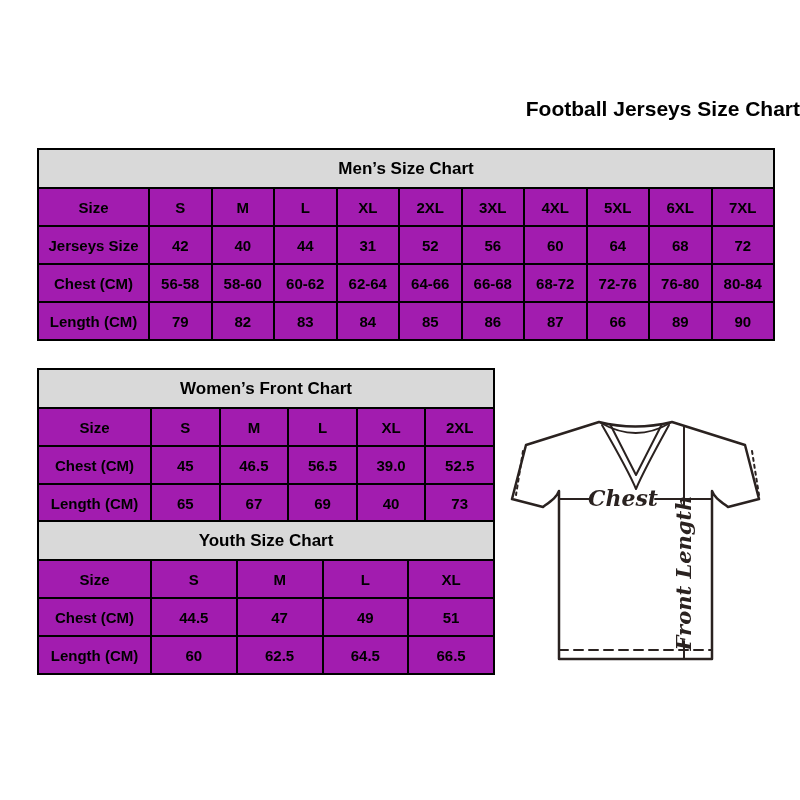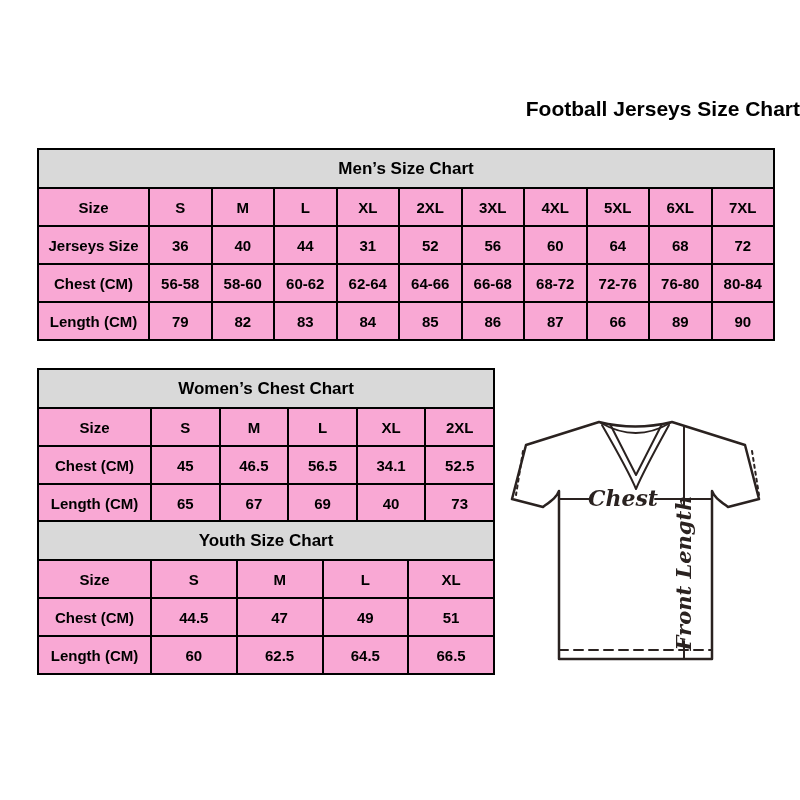--- a/index.html
+++ b/index.html
@@ -6,21 +6,21 @@
   body{
     width:800px;height:800px;background:#ffffff;position:relative;
     font-family:"Liberation Sans",sans-serif;color:#000;
   }
   .canvas{position:absolute;inset:0;width:800px;height:800px;background:#fff;overflow:hidden;}
   .title{
     position:absolute;top:97px;left:0;width:800px;margin:0;
     text-align:right;font-size:21px;font-weight:700;color:#000;
   }
   table.size-table{
-    position:absolute;border-collapse:collapse;table-layout:fixed;background:#f9a8d4;
+    position:absolute;border-collapse:collapse;table-layout:fixed;background:#a21caf;
   }
   table.size-table td{
     border:2px solid #000;text-align:center;vertical-align:middle;
     font-weight:700;font-size:15px;color:#000;padding:0;height:36px;
     overflow:hidden;white-space:nowrap;
   }
   table.size-table td.section-header{
     background:#d9d9d9;font-size:17px;height:37px;
   }
   #table-mens{left:37px;top:148px;width:738px;}
@@ -65,21 +65,21 @@
           <td>XL</td>
           <td>2XL</td>
           <td>3XL</td>
           <td>4XL</td>
           <td>5XL</td>
           <td>6XL</td>
           <td>7XL</td>
         </tr>
         <tr>
           <td>Jerseys Size</td>
-          <td>36</td>
+          <td>42</td>
           <td>40</td>
           <td>44</td>
           <td>31</td>
           <td>52</td>
           <td>56</td>
           <td>60</td>
           <td>64</td>
           <td>68</td>
           <td>72</td>
         </tr>
@@ -115,36 +115,36 @@
       <colgroup>
         <col style="width: 113px;">
         <col>
         <col>
         <col>
         <col>
         <col>
       </colgroup>
       <tbody>
         <tr>
-          <td colspan="6" class="section-header">Women’s Chest Chart</td>
+          <td colspan="6" class="section-header">Women’s Front Chart</td>
         </tr>
         <tr>
           <td>Size</td>
           <td>S</td>
           <td>M</td>
           <td>L</td>
           <td>XL</td>
           <td>2XL</td>
         </tr>
         <tr>
           <td>Chest (CM)</td>
           <td>45</td>
           <td>46.5</td>
           <td>56.5</td>
-          <td>34.1</td>
+          <td>39.0</td>
           <td>52.5</td>
         </tr>
         <tr>
           <td>Length (CM)</td>
           <td>65</td>
           <td>67</td>
           <td>69</td>
           <td>40</td>
           <td>73</td>
         </tr>

